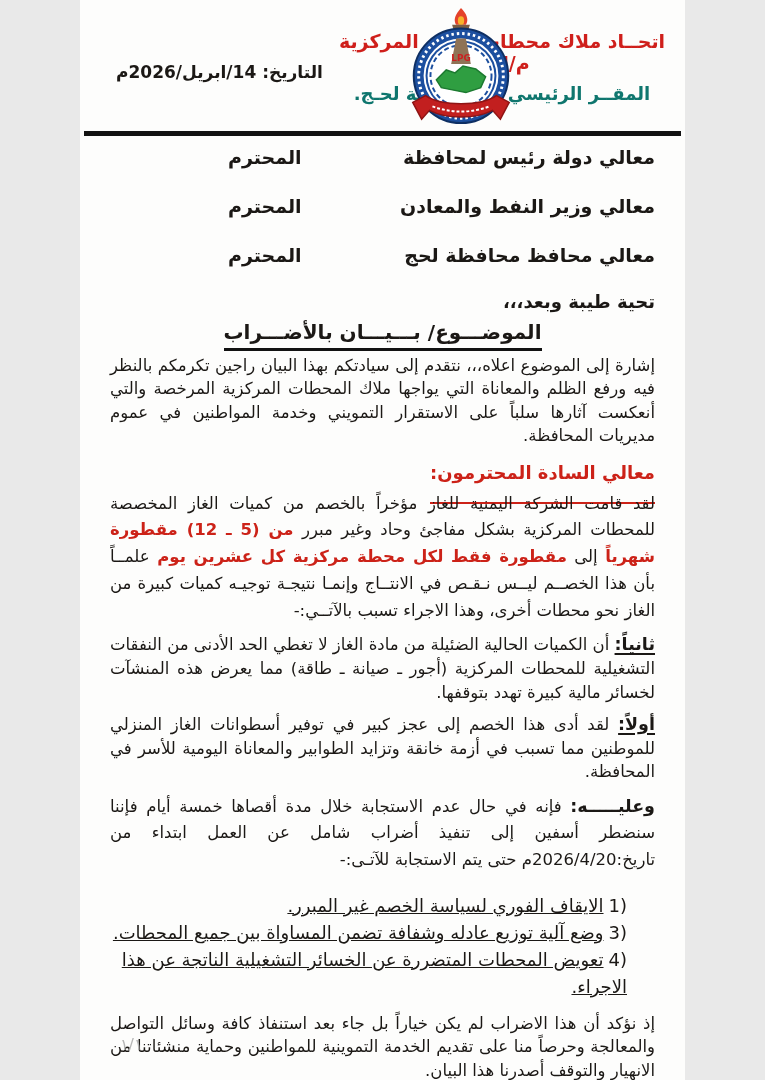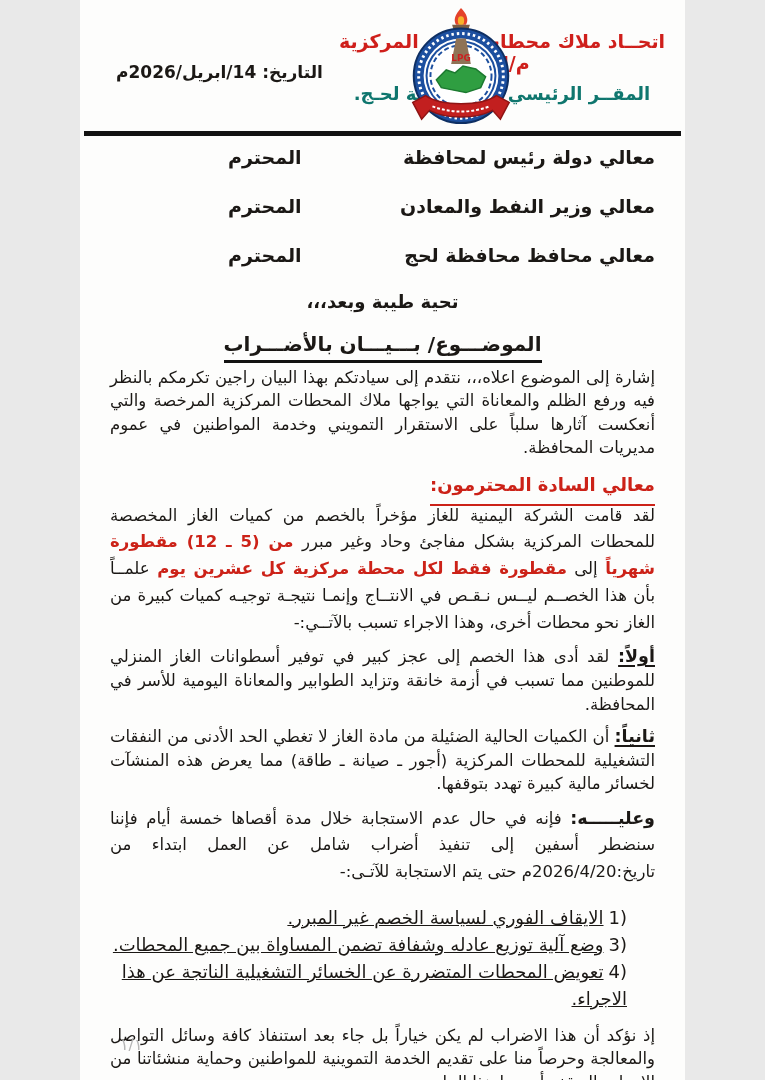--- a/index.html
+++ b/index.html
@@ -25,30 +25,30 @@
   .org-subtitle{font-weight:bold;font-size:18px;margin-top:9px;color:#0f766e;}
   .logo{position:absolute;top:6px;left:317px;width:128px;height:120px;text-align:right;}
   .date-line{position:absolute;top:62px;left:36px;font-weight:bold;font-size:17px;direction:rtl;}
   .rule{position:absolute;top:131px;left:4px;right:4px;height:5px;background:#121212;}
   
   .content{position:absolute;top:146px;right:30px;left:30px;}
   .addressee-row{
     display:flex;justify-content:space-between;align-items:baseline;
     font-weight:bold;font-size:19px;padding-left:118px;margin-bottom:27px;
   }
-  .greeting{text-align:center;font-weight:bold;font-size:18px;margin:-2px 0 20px;}
+  .greeting{text-align:right;font-weight:bold;font-size:18px;margin:-2px 0 8px;}
   .subject{text-align:center;font-size:20px;font-weight:bold;margin-bottom:10px;}
   .subject .u{border-bottom:3px solid #121212;padding-bottom:4px;}
   p.body{font-size:16.5px;line-height:1.42;text-align:justify;}
   p.loose{line-height:1.62;}
   .red-bold{color:var(--accent-red);font-weight:bold;}
   .section-heading{
     color:var(--accent-red);font-weight:bold;font-size:18px;margin:14px 0 8px;
   }
-  .section-heading .u{border-bottom:2px solid var(--accent-red);padding-bottom:9px;}
+  .section-heading .u{border-bottom:2px solid var(--accent-red);padding-bottom:19px;}
   .lead{font-weight:bold;font-size:17.5px;}
   .lead.u{text-decoration:underline;text-underline-offset:3px;text-decoration-thickness:2px;}
   .pt{margin-top:8px;}
   .demands{list-style:none;padding-right:28px;margin-top:18px;font-size:18px;text-decoration:underline;}
   .demands li{line-height:1.5;}
   .demand-num{direction:ltr;unicode-bidi:isolate;display:inline-block;margin-left:5px;}
   .closing{margin-top:12px;}
   .issuer{text-align:center;font-weight:bold;font-size:12px;margin-top:26px;}
   .pagenum{position:absolute;bottom:26px;left:40px;color:var(--muted-gray);font-size:16px;}
 </style>
@@ -117,23 +117,23 @@
     </div>
 
     <p class="body">إشارة إلى الموضوع اعلاه،،، نتقدم إلى سيادتكم بهذا البيان راجين تكرمكم بالنظر فيه ورفع الظلم والمعاناة التي يواجها ملاك المحطات المركزية المرخصة والتي أنعكست آثارها سلباً على الاستقرار التمويني وخدمة المواطنين في عموم مديريات المحافظة.</p>
 
     <div class="section-heading">
       <span class="u">معالي السادة المحترمون:</span>
     </div>
 
     <p class="body loose"><span>لقد قامت الشركة اليمنية للغاز مؤخراً بالخصم من كميات الغاز المخصصة للمحطات المركزية بشكل مفاجئ وحاد وغير مبرر </span><span class="red-bold">من (5 ـ 12) مقطورة شهرياً </span><span>إلى </span><span class="red-bold">مقطورة فقط لكل محطة مركزية كل عشرين يوم </span><span>علمــاً بأن هذا الخصــم ليــس نـقـص في الانتــاج وإنمـا نتيجـة توجيـه كميات كبيرة من الغاز نحو محطات أخرى، وهذا الاجراء تسبب بالآتــي:-</span></p>
 
+    <p class="body pt"><span class="lead u">ثانياً:</span><span> أن الكميات الحالية الضئيلة من مادة الغاز لا تغطي الحد الأدنى من النفقات التشغيلية للمحطات المركزية (أجور ـ صيانة ـ طاقة) مما يعرض هذه المنشآت لخسائر مالية كبيرة تهدد بتوقفها.</span></p>
+
     <p class="body pt"><span class="lead u">أولاً:</span><span> لقد أدى هذا الخصم إلى عجز كبير في توفير أسطوانات الغاز المنزلي للموطنين مما تسبب في أزمة خانقة وتزايد الطوابير والمعاناة اليومية للأسر في المحافظة.</span></p>
-
-    <p class="body pt"><span class="lead u">ثانياً:</span><span> أن الكميات الحالية الضئيلة من مادة الغاز لا تغطي الحد الأدنى من النفقات التشغيلية للمحطات المركزية (أجور ـ صيانة ـ طاقة) مما يعرض هذه المنشآت لخسائر مالية كبيرة تهدد بتوقفها.</span></p>
 
     <p class="body pt loose"><span class="lead">وعليـــــه:</span><span> فإنه في حال عدم الاستجابة خلال مدة أقصاها خمسة أيام فإننا سنضطر أسفين إلى تنفيذ أضراب شامل عن العمل ابتداء من تاريخ:2026/4/20م حتى يتم الاستجابة للآتـى:-</span></p>
 
     <ol class="demands">
       <li><span class="demand-num">1)</span><span>الايقاف الفوري لسياسة الخصم غير المبرر.</span></li>
       <li><span class="demand-num">3)</span><span>وضع آلية توزيع عادله وشفافة تضمن المساواة بين جميع المحطات.</span></li>
       <li><span class="demand-num">4)</span><span>تعويض المحطات المتضررة عن الخسائر التشغيلية الناتجة عن هذا الاجراء.</span></li>
     </ol>
 
     <p class="body closing">إذ نؤكد أن هذا الاضراب لم يكن خياراً بل جاء بعد استنفاذ كافة وسائل التواصل والمعالجة وحرصاً منا على تقديم الخدمة التموينية للمواطنين وحماية منشئاتنا من الانهيار والتوقف أصدرنا هذا البيان.</p>

